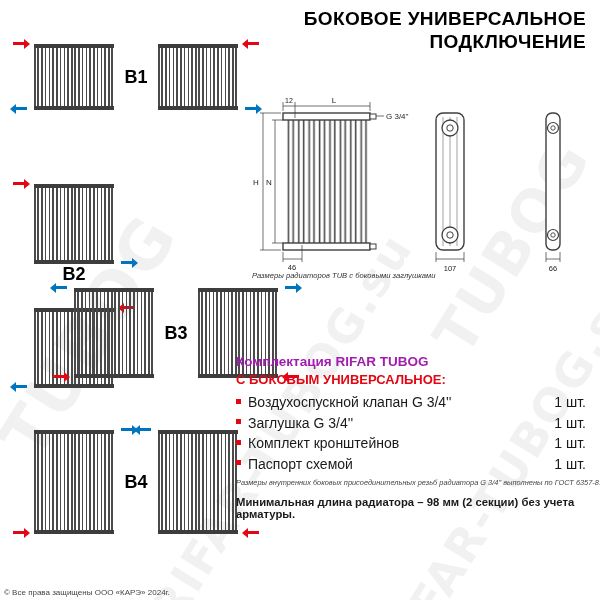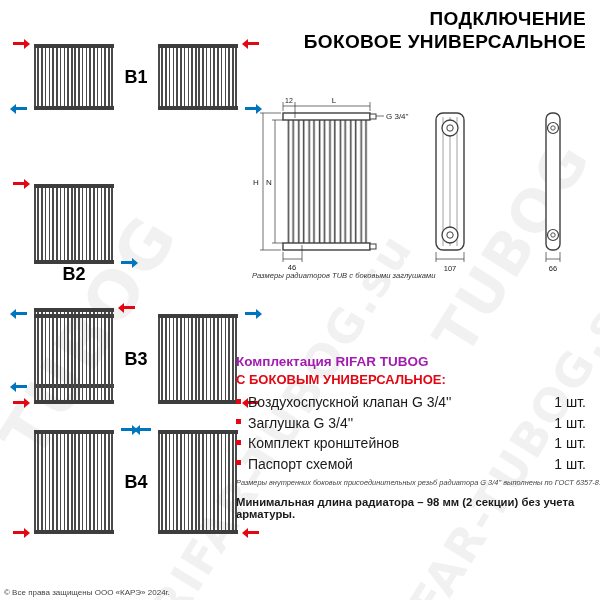--- a/index.html
+++ b/index.html
@@ -78,22 +78,22 @@
 <div id="wm-layer">
     <div class="wm" style="left: -15px; top: 430px; font-size: 66px;">TUBOG</div>
     <div class="wm" style="left: 140px; top: 604px; font-size: 46px;">RIFAR-TUBOG.su</div>
     <div class="wm" style="left: 368px; top: 648px; font-size: 46px;">RIFAR-TUBOG.su</div>
     <div class="wm" style="left: 420px; top: 330px; font-size: 58px;">TUBOG</div>
   </div>
 
 <div id="content">
 
   <div class="page-title">
+    <div>БОКОВОЕ УНИВЕРСАЛЬНОЕ</div>
     <div>ПОДКЛЮЧЕНИЕ</div>
-    <div>БОКОВОЕ УНИВЕРСАЛЬНОЕ</div>
   </div>
 
   <div id="schemes">
       <div class="scheme-row" style="top: 44px;">
         <div class="rad-wrap" style="height: 66px;">
           <div class="radiator"></div>
           <div class="arrow corner-tl dir-right" style="color: rgb(227, 6, 19);"></div>
           <div class="arrow corner-bl dir-left" style="color: rgb(0, 117, 191);"></div>
         </div>
         <div class="scheme-label">В1</div>
@@ -109,21 +109,21 @@
           <div class="arrow corner-tl dir-right" style="color: rgb(227, 6, 19);"></div>
           <div class="arrow corner-br dir-right" style="color: rgb(0, 117, 191);"></div>
         </div>
         <div class="scheme-label">В2</div>
         <div class="rad-wrap" style="height: 74px;">
           <div class="radiator"></div>
           <div class="arrow corner-tr dir-left" style="color: rgb(227, 6, 19);"></div>
           <div class="arrow corner-bl dir-left" style="color: rgb(0, 117, 191);"></div>
         </div>
       </div>
-      <div class="scheme-row" style="top: 314px;">
+      <div class="scheme-row" style="top: 288px; margin-left: 40px;">
         <div class="rad-wrap" style="height: 90px;">
           <div class="radiator"></div>
           <div class="arrow corner-bl dir-right" style="color: rgb(227, 6, 19);"></div>
           <div class="arrow corner-tl dir-left" style="color: rgb(0, 117, 191);"></div>
         </div>
         <div class="scheme-label">В3</div>
         <div class="rad-wrap" style="height: 90px;">
           <div class="radiator"></div>
           <div class="arrow corner-br dir-left" style="color: rgb(227, 6, 19);"></div>
           <div class="arrow corner-tr dir-right" style="color: rgb(0, 117, 191);"></div>

